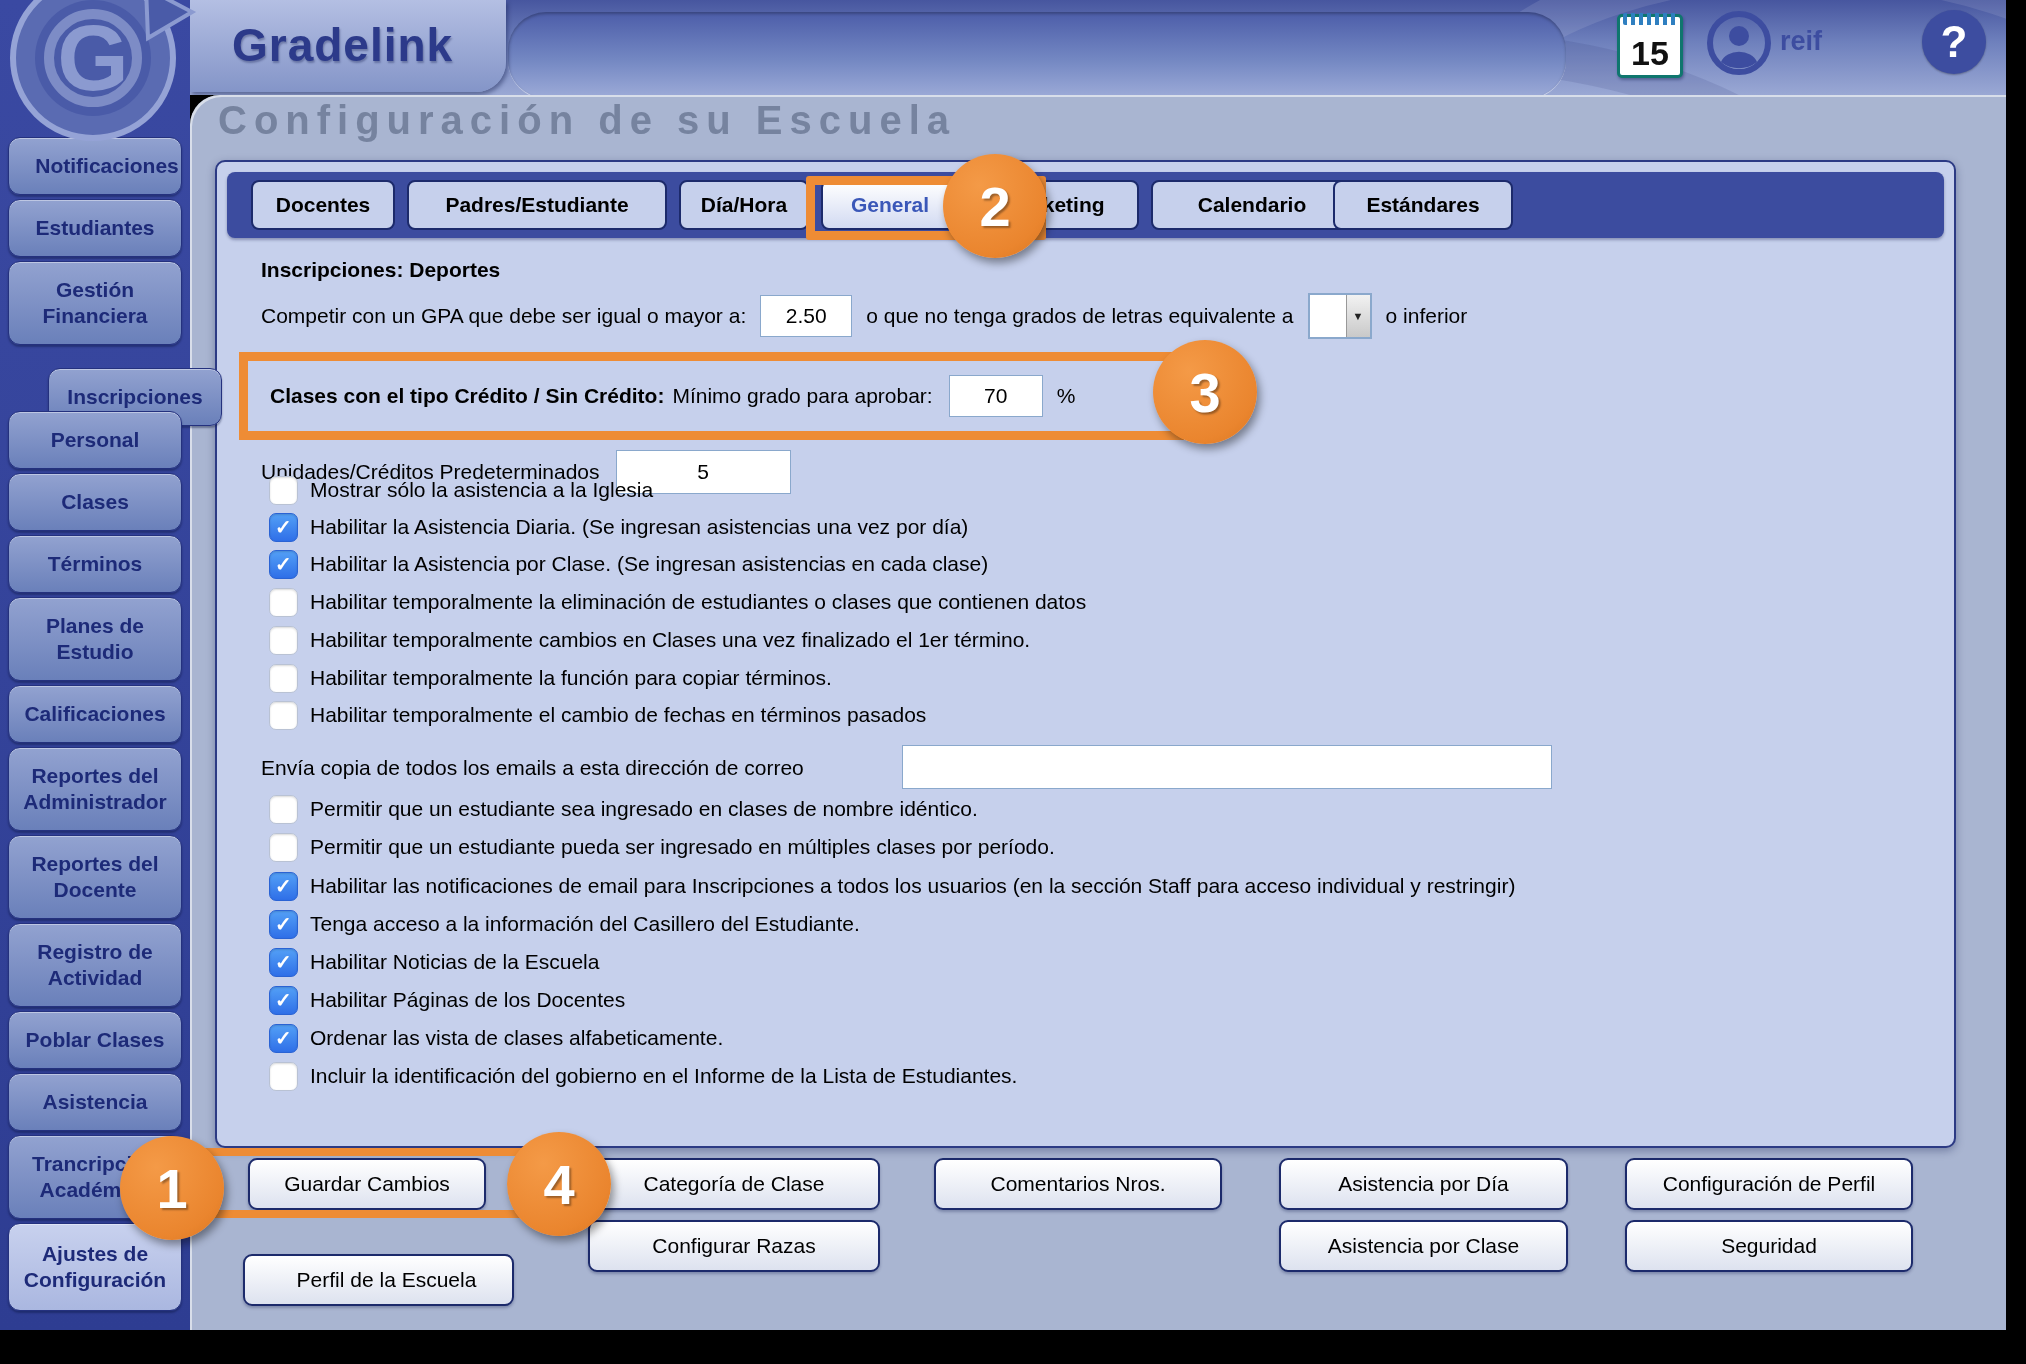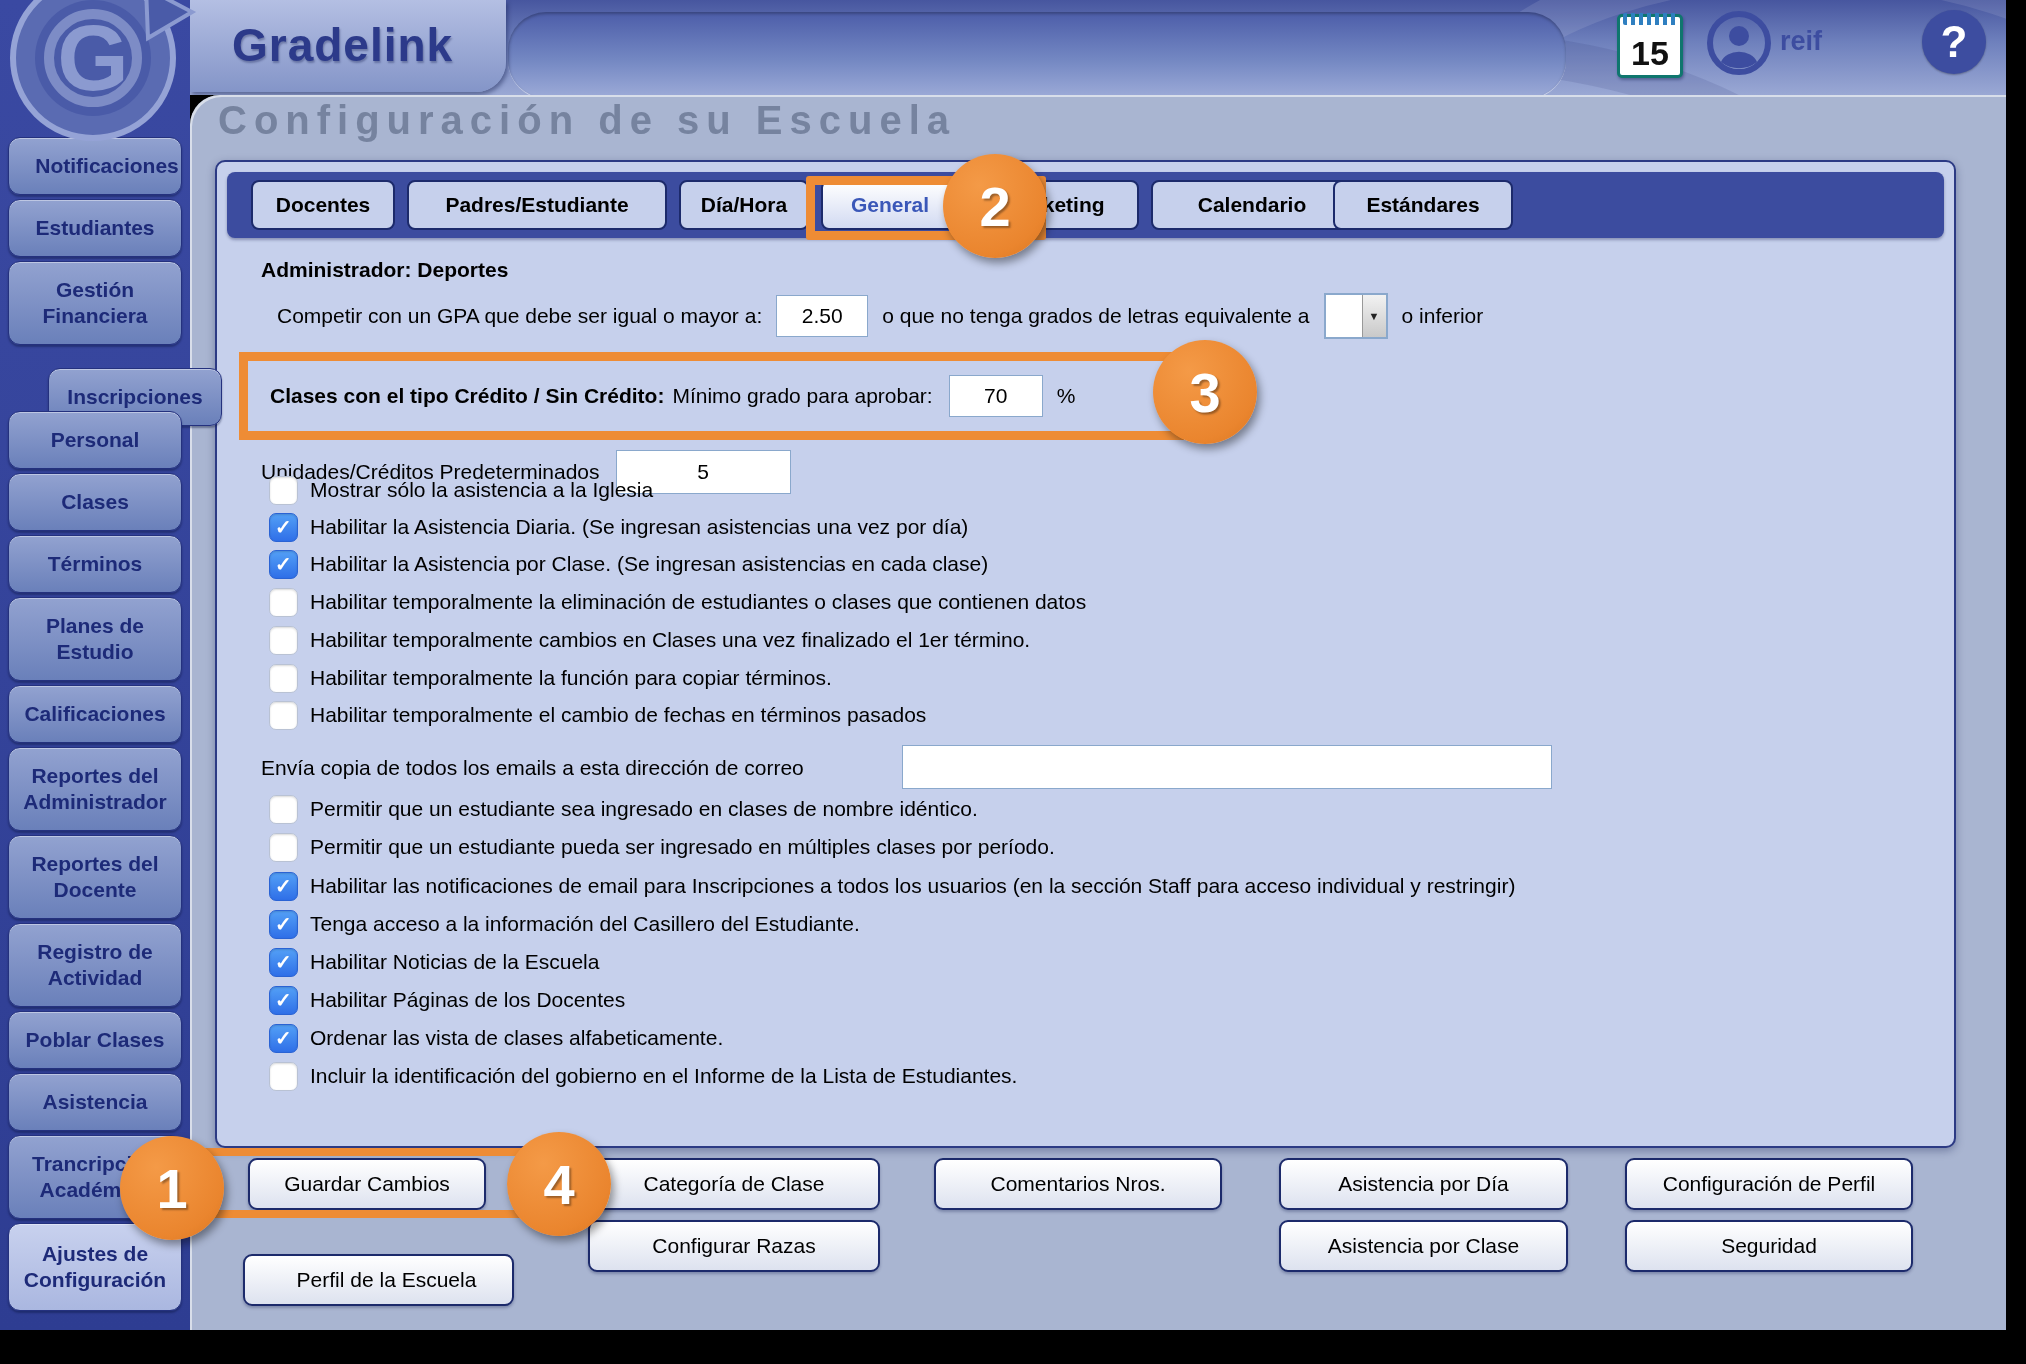--- a/index.html
+++ b/index.html
@@ -60,21 +60,21 @@
   .panel { position:absolute; left:215px; top:160px; width:1741px; height:988px;
     background:#c6d0ec; border:2px solid #2c3a84; border-radius:10px;
     box-shadow:0 3px 8px rgba(20,30,80,.35); z-index:5; }
   .tabbar { position:absolute; left:10px; top:10px; width:1717px; height:66px;
     background:#3c4c9f; border-radius:8px; box-shadow:0 2px 3px rgba(20,30,80,.35); }
   .tab { position:absolute; top:8px; height:50px; background:#c6d0ec; border:2px solid #1c2a6b;
     border-radius:8px; display:flex; align-items:center; justify-content:center;
     font-size:21px; font-weight:bold; color:#000; cursor:pointer; }
   .tab.active { background:linear-gradient(180deg,#ffffff 0%, #d2daf2 100%); color:#3a57b8; }
   .section-title { position:absolute; left:44px; top:96px; font-size:21px; font-weight:bold; color:#000; }
-  .gpa-row { position:absolute; left:60px; top:130px; height:48px; display:flex;
+  .gpa-row { position:absolute; left:44px; top:130px; height:48px; display:flex;
     align-items:center; gap:14px; font-size:21px; color:#000; }
   .tfield { background:#fff; border:1px solid #8aa8cc; height:42px; text-align:center;
     font-size:21px; font-family:"Liberation Sans", sans-serif; color:#000; }
   .dropdown { width:64px; height:46px; background:#fff; border:2px solid #8aa8cc; display:flex; cursor:pointer; }
   .dd-value { flex:1; }
   .dd-btn { width:24px; background:linear-gradient(180deg,#f2f2f2,#c9c9c9); border-left:1px solid #999;
     display:flex; align-items:center; justify-content:center; font-size:11px; color:#222; }
   .credit-row { position:absolute; left:22px; top:190px; width:945px; height:88px;
     border:9px solid #ee8c35; display:flex; align-items:center; padding-left:22px;
     font-size:21px; color:#000; z-index:8; }
@@ -167,21 +167,21 @@
   <div class="tabbar">
     <div class="tab" style="left:24px;width:144px;">Docentes</div>
     <div class="tab" style="left:180px;width:260px;">Padres/Estudiante</div>
     <div class="tab" style="left:452px;width:130px;">Día/Hora</div>
     <div class="tab active" style="left:594px;width:138px;">General</div>
     <div class="tab" style="left:744px;width:168px;">Marketing</div>
     <div class="tab" style="left:924px;width:202px;">Calendario</div>
     <div class="tab" style="left:1106px;width:180px;">Estándares</div>
   </div>
 
-  <div class="section-title">Administrador: Deportes</div>
+  <div class="section-title">Inscripciones: Deportes</div>
 
   <div class="gpa-row">
     <span>Competir con un GPA que debe ser igual o mayor a:</span>
     <input class="tfield" style="width: 92px;" value="2.50">
     <span>o que no tenga grados de letras equivalente a</span>
     <span class="dropdown">
       <span class="dd-value"></span>
       <span class="dd-btn">▼</span>
     </span>
     <span>o inferior</span>

